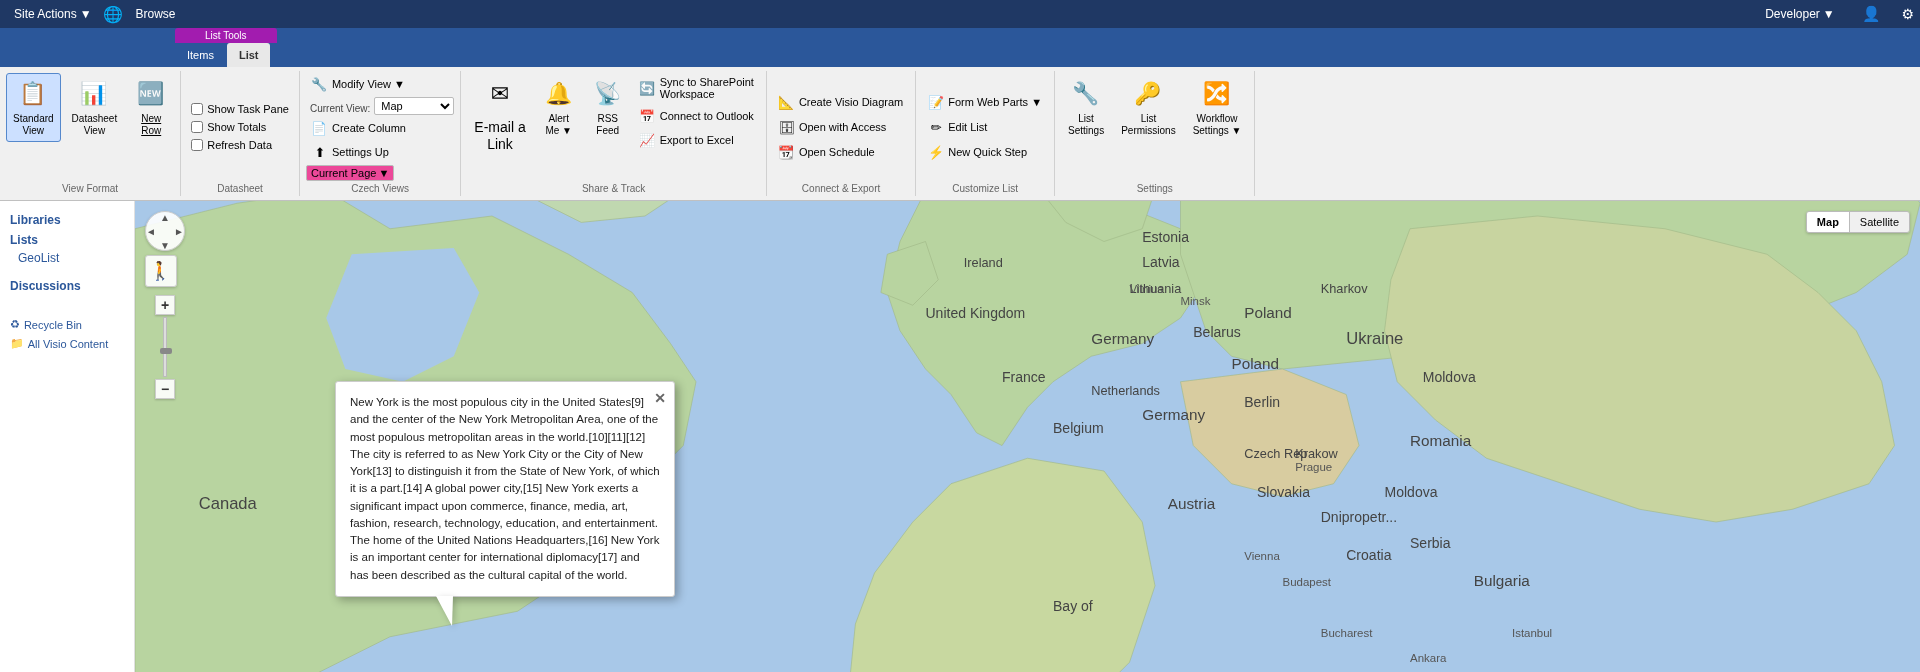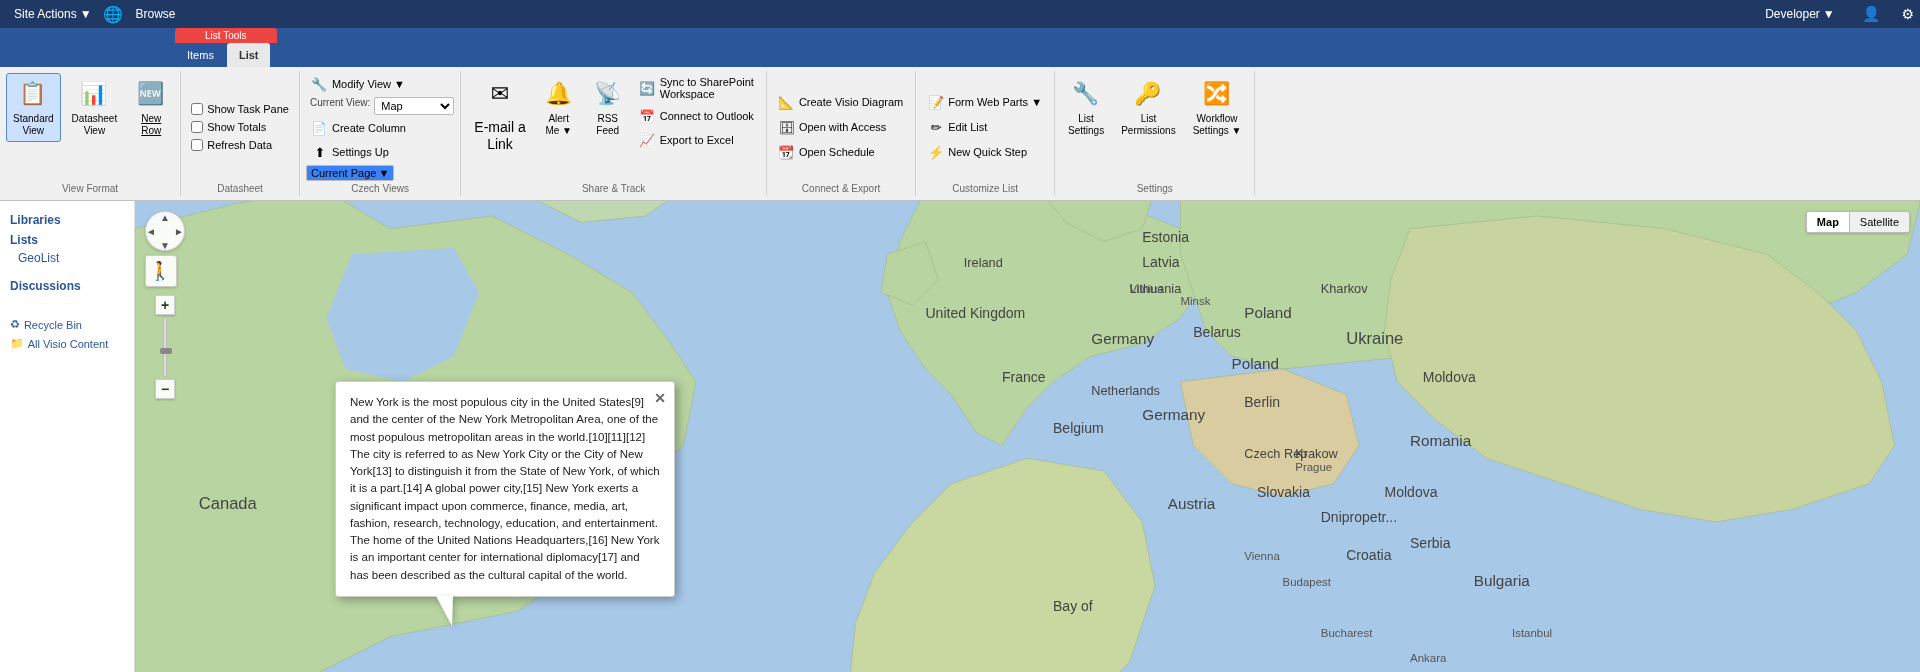--- a/index.html
+++ b/index.html
@@ -142,21 +142,21 @@
     }
     .current-page-btn {
       display: flex;
       align-items: center;
       gap: 2px;
       font-size: 11px;
       padding: 1px 4px;
       border: 1px solid #bbb;
       border-radius: 2px;
       cursor: pointer;
-      background: #3b82f6;
+      background: #ec4899;
     }
 
     
     .main-layout {
       display: flex;
       height: calc(100vh - 132px);
     }
 
     
     .left-nav {
@@ -340,21 +340,21 @@
       filter: drop-shadow(2px 2px 3px rgba(0,0,0,0.2));
     }
 
     
     .ribbon-top-area {
       background: #2b579a;
     }
     .ribbon-tab-group-name {
       font-size: 10px;
       color: #fff;
-      background: #ef4444;
+      background: #a21caf;
       padding: 2px 30px;
       border-radius: 3px 3px 0 0;
       text-align: center;
     }
 
     .site-actions-btn {
       display: flex;
       align-items: center;
       gap: 3px;
       color: #fff;
@@ -473,21 +473,21 @@
     <div class="ribbon-group-label">Datasheet</div>
   </div>
 
   <div class="ribbon-group" style="min-width:140px;">
     <div class="ribbon-group-content" style="flex-direction:column; align-items:flex-start; gap:3px;">
       <div class="ribbon-column">
         <div class="ribbon-btn-small">
           <div class="ribbon-icon-small">🔧</div>
           <span>Modify View ▼</span>
         </div>
-        <div style="display:flex; align-items:flex-start; gap:4px; margin-left:4px;">
+        <div style="display:flex; align-items:flex-end; gap:4px; margin-left:4px;">
           <span class="current-view-label">Current View:</span>
           <select class="ribbon-select">
             <option>Map</option>
             <option>All Items</option>
           </select>
         </div>
         <div class="ribbon-btn-small">
           <div class="ribbon-icon-small">📄</div>
           <span>Create Column</span>
         </div>

